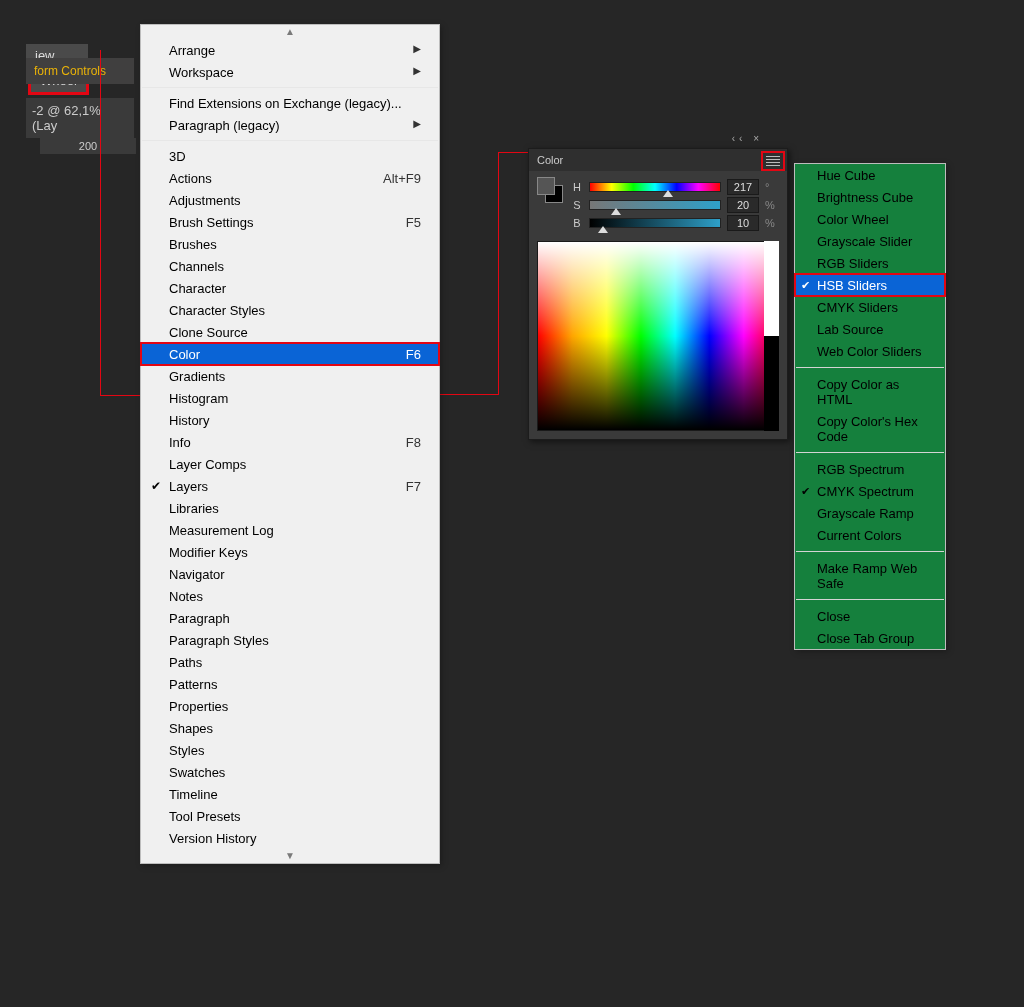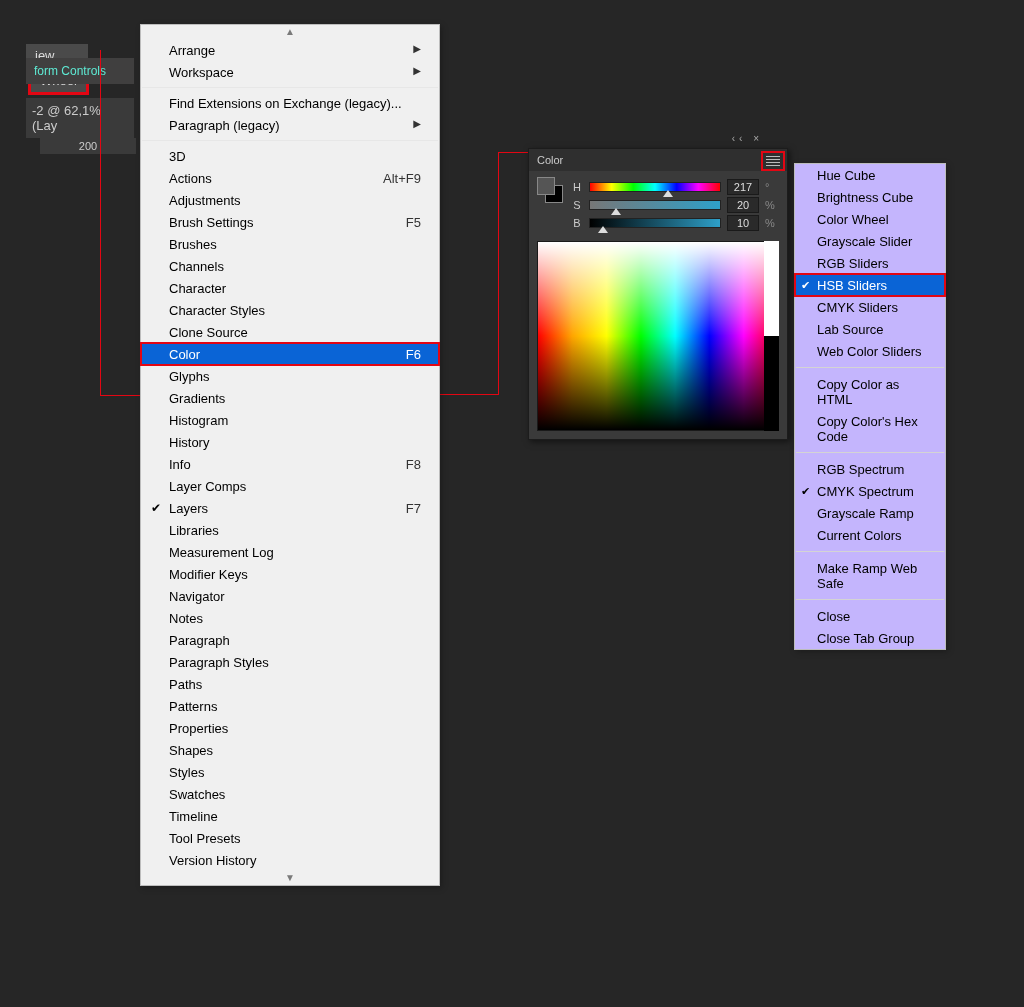--- a/index.html
+++ b/index.html
@@ -27,21 +27,21 @@
     padding: 4px 9px;
     font-size: 13px;
   }
   .menu-label.window-active {
     border: 2px solid #e30613;
     margin-left: 3px;
   }
   .controls-bar {
     position: absolute;
     left: 26px; top: 58px;
-    color: #5eead4;
+    color: #eab308;
     font-size: 12px;
     background: #403f3f;
     padding: 6px 8px;
     width: 108px;
   }
   .doc-label {
     position: absolute;
     left: 26px; top: 98px;
     color: #ccc;
     font-size: 13px;
@@ -186,21 +186,21 @@
     display:flex; flex-direction:column;
   }
   .spectrum-side .w{flex:1;background:#fff;}
   .spectrum-side .k{flex:1;background:#000;}
 
   
   .panel-flyout {
     position: absolute;
     left: 794px; top: 163px;
     width: 152px;
-    background: #c4b5fd;
+    background: #15803d;
     border: 1px solid #bdbdbd;
     box-shadow: 2px 2px 6px rgba(0,0,0,.25);
   }
   .pf-item {
     display:flex; align-items:center;
     padding: 3.5px 10px 3.5px 22px;
     position:relative;
     font-size:13px;
     cursor:default;
   }
@@ -281,23 +281,20 @@
     </div>
     <div class="wm-item">
       <span>Character Styles</span>
     </div>
     <div class="wm-item">
       <span>Clone Source</span>
     </div>
     <div class="wm-item highlight red-box">
       <span>Color</span>
       <span class="shortcut">F6</span>
-    </div>
-    <div class="wm-item">
-      <span>Glyphs</span>
     </div>
     <div class="wm-item">
       <span>Gradients</span>
     </div>
     <div class="wm-item">
       <span>Histogram</span>
     </div>
     <div class="wm-item">
       <span>History</span>
     </div>

